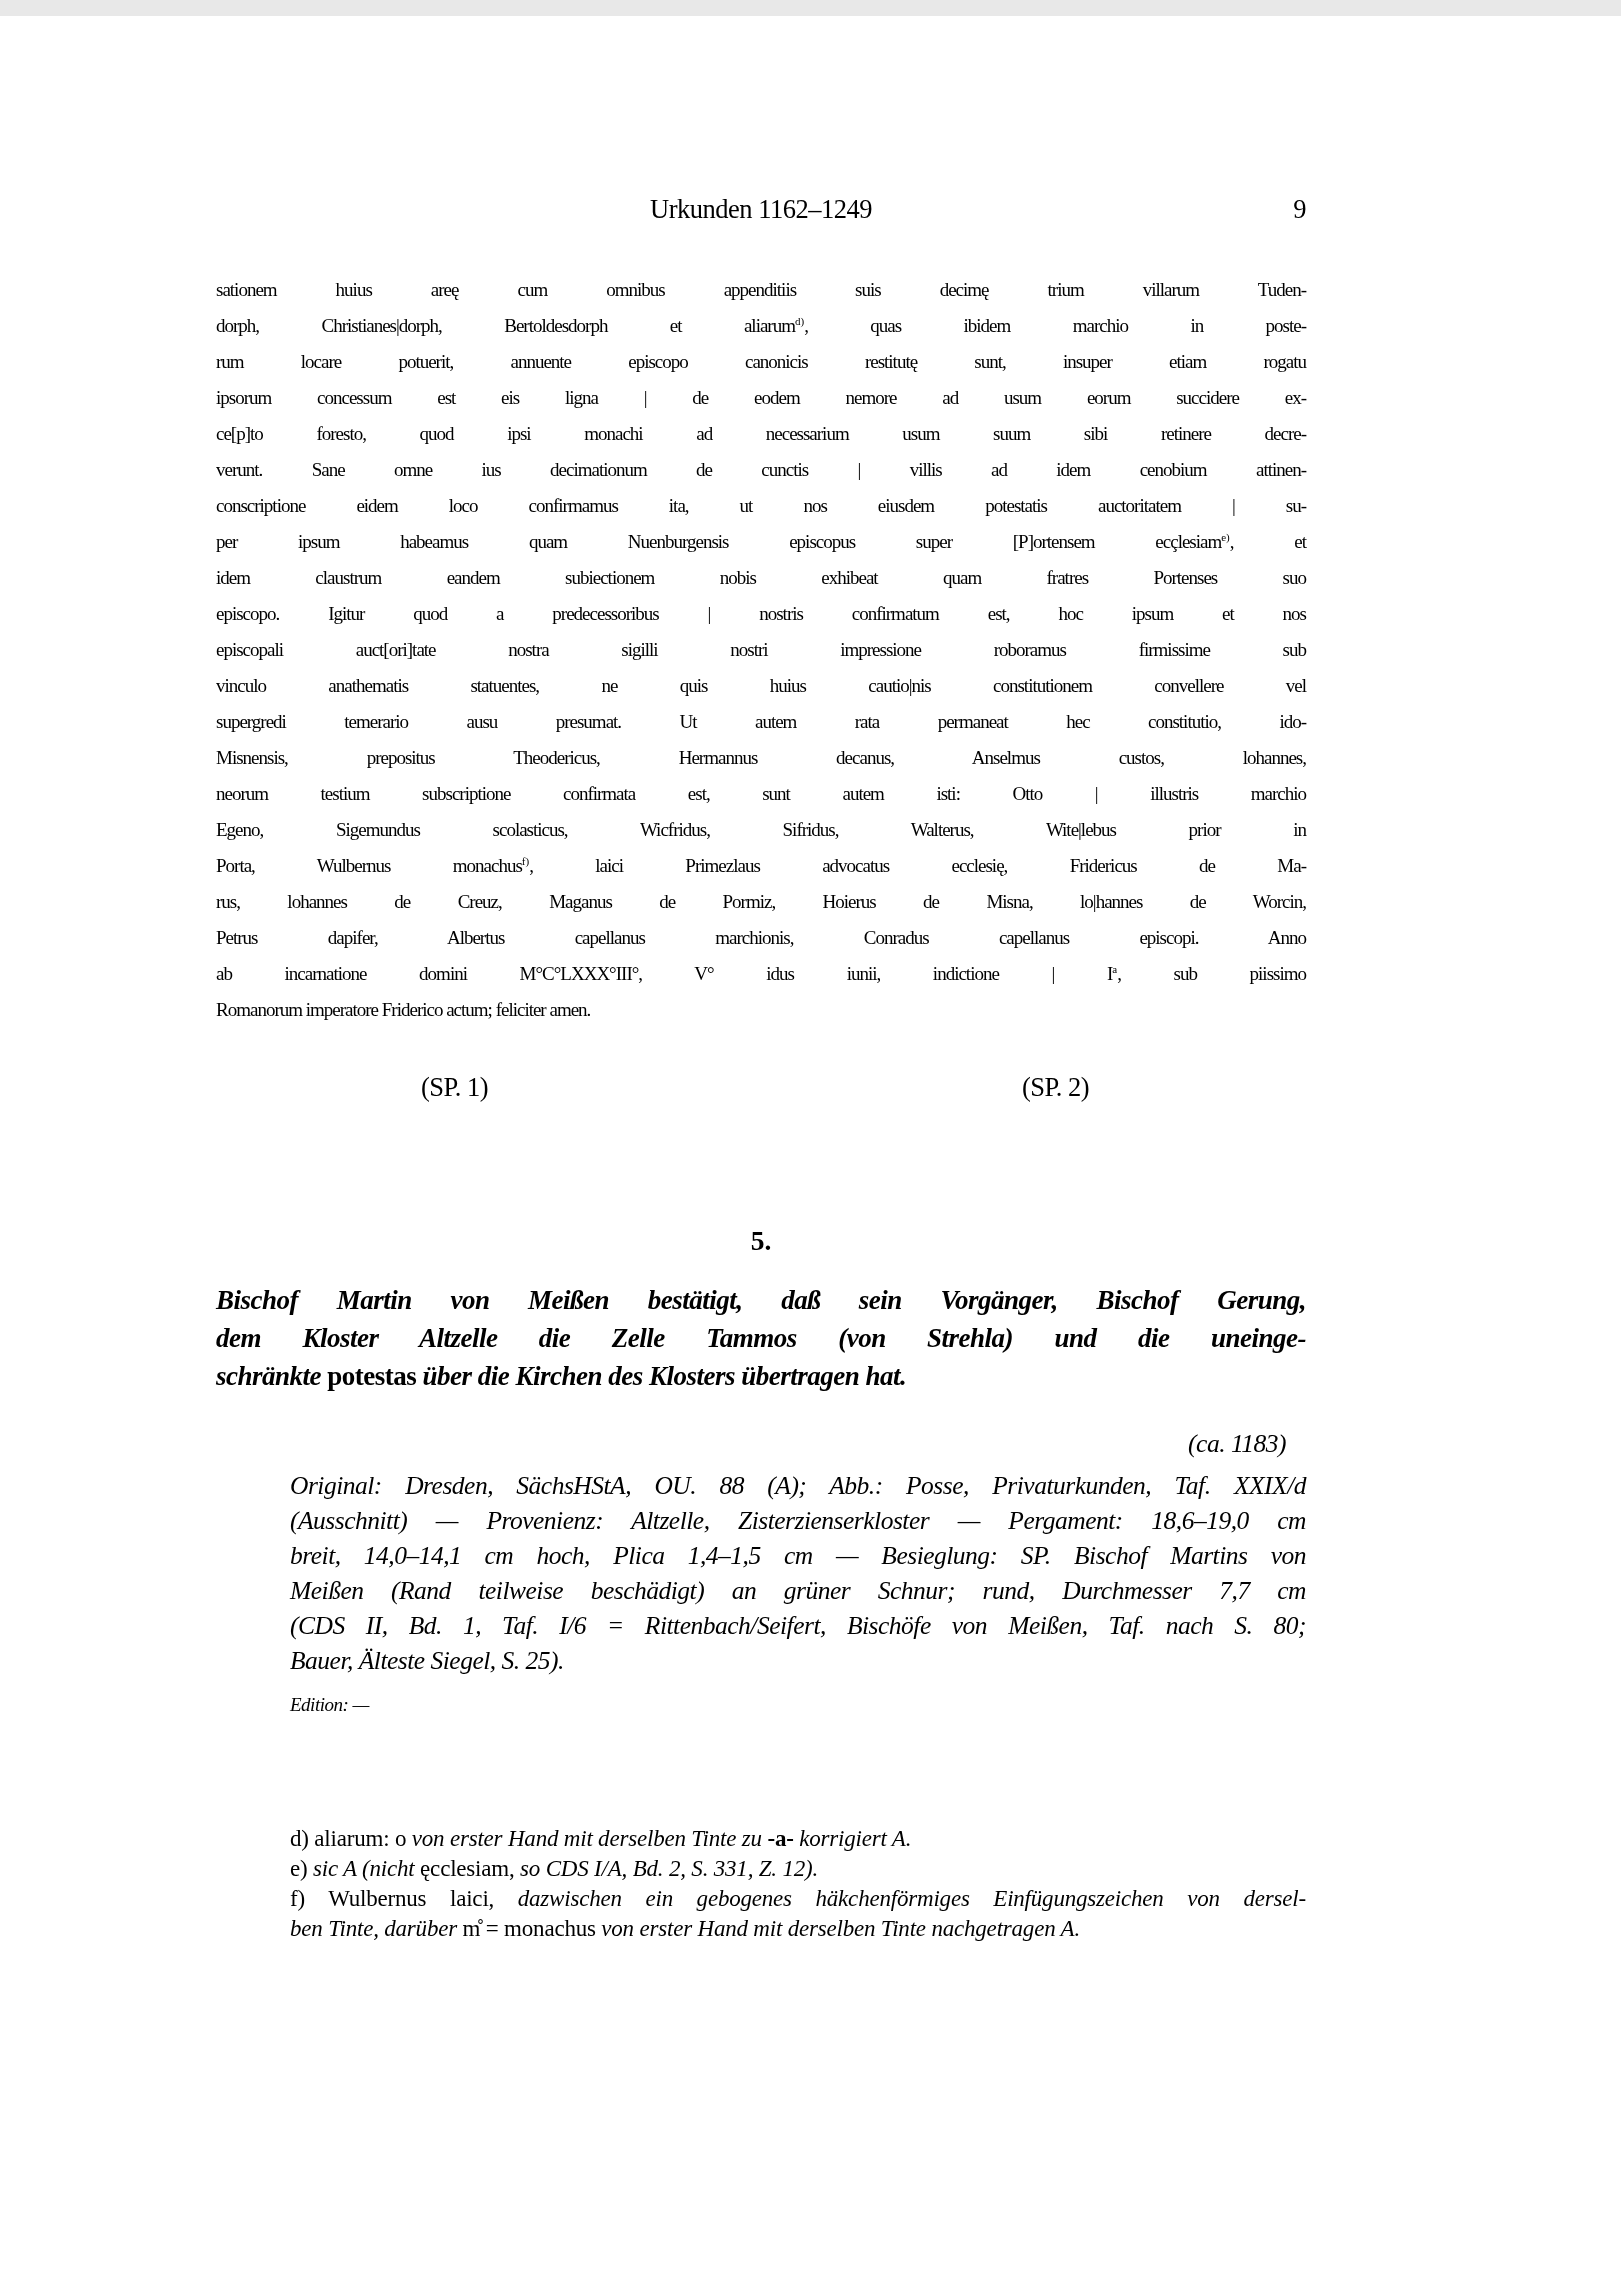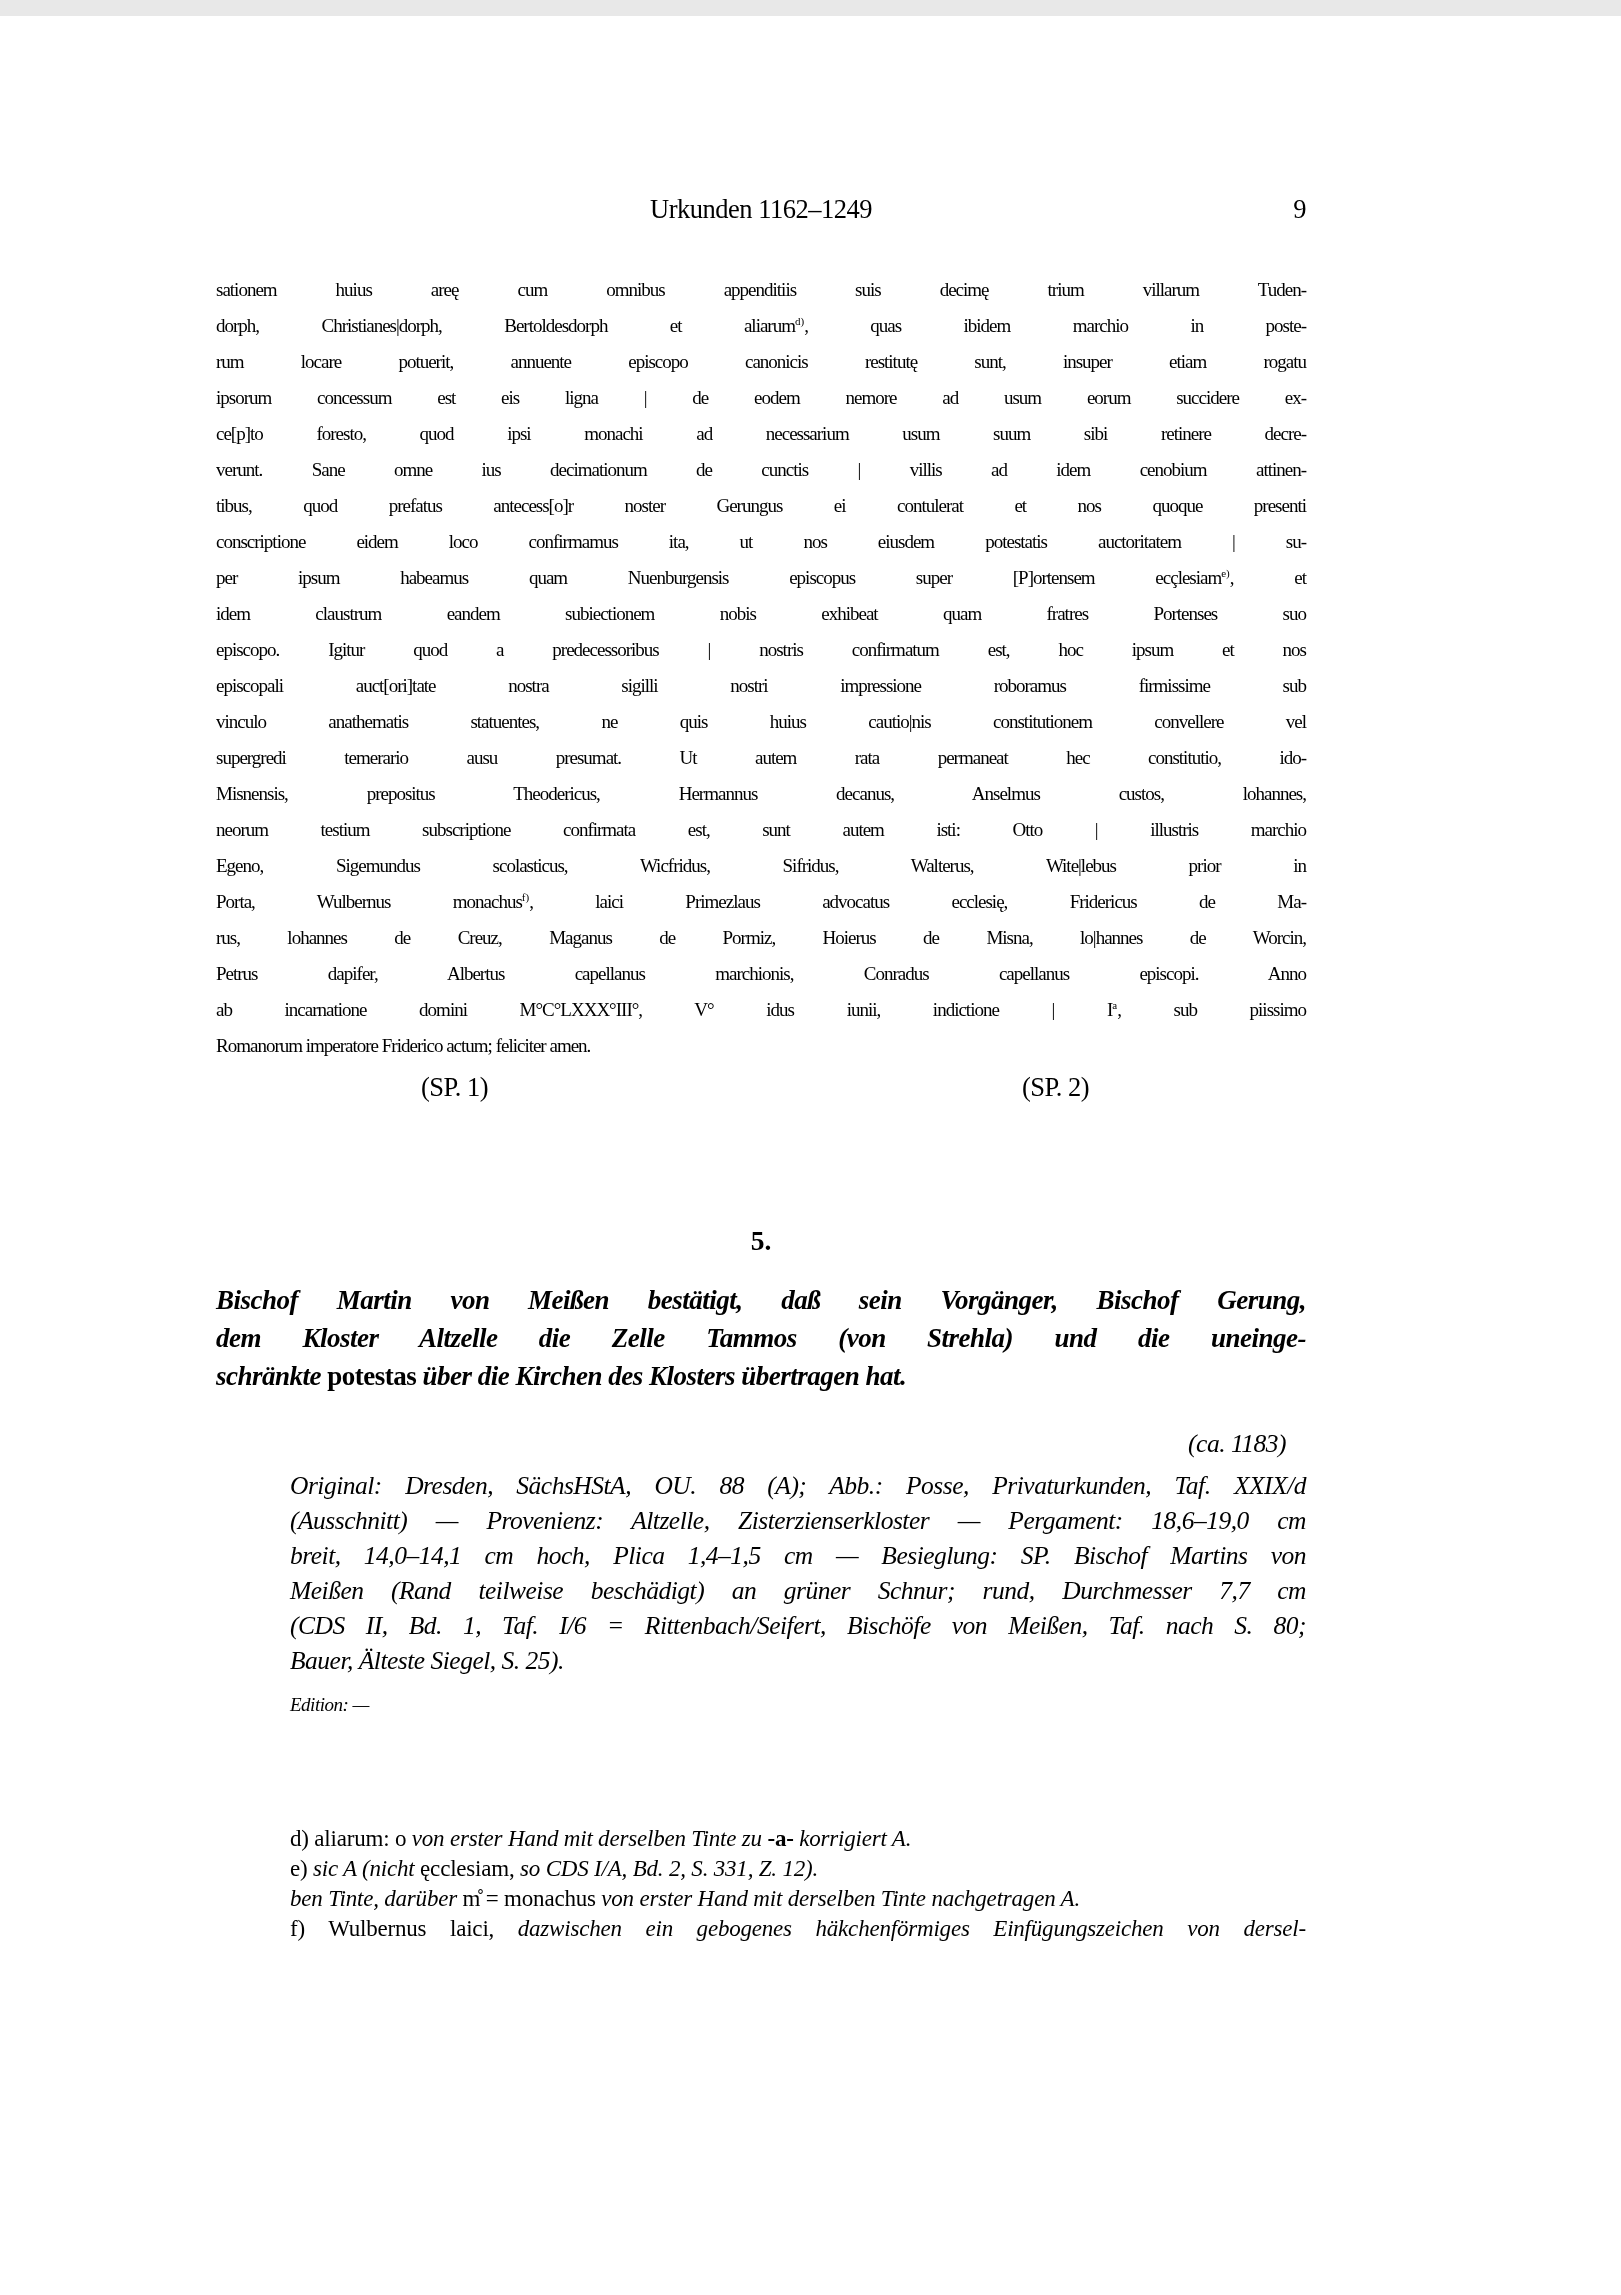--- a/index.html
+++ b/index.html
@@ -113,21 +113,20 @@
     <div class="page-number">9</div>
   </div>
 
   <div class="charter">
       <div class="line"><span class="seg-r">sationem huius areę cum omnibus appenditiis suis decimę trium villarum Tuden-</span></div>
       <div class="line"><span class="seg-r">dorph, Christianes|dorph, Bertoldesdorph et aliarum</span><sup class="seg-sup">d)</sup><span class="seg-r">, quas ibidem marchio in poste-</span></div>
       <div class="line"><span class="seg-r">rum locare potuerit, annuente episcopo canonicis restitutę sunt, insuper etiam rogatu</span></div>
       <div class="line"><span class="seg-r">ipsorum concessum est eis ligna | de eodem nemore ad usum eorum succidere ex-</span></div>
       <div class="line"><span class="seg-r">ce[p]to foresto, quod ipsi monachi ad necessarium usum suum sibi retinere decre-</span></div>
       <div class="line"><span class="seg-r">verunt. Sane omne ius decimationum de cunctis | villis ad idem cenobium attinen-</span></div>
-      <div class="line"><span class="seg-r">tibus, quod prefatus antecess[o]r noster Gerungus ei contulerat et nos quoque presenti</span></div>
       <div class="line"><span class="seg-r">conscriptione eidem loco confirmamus ita, ut nos eiusdem potestatis auctoritatem | su-</span></div>
       <div class="line"><span class="seg-r">per ipsum habeamus quam Nuenburgensis episcopus super [P]ortensem ecçlesiam</span><sup class="seg-sup">e)</sup><span class="seg-r">, et</span></div>
       <div class="line"><span class="seg-r">idem claustrum eandem subiectionem nobis exhibeat quam fratres Portenses suo</span></div>
       <div class="line"><span class="seg-r">episcopo. Igitur quod a predecessoribus | nostris confirmatum est, hoc ipsum et nos</span></div>
       <div class="line"><span class="seg-r">episcopali auct[ori]tate nostra sigilli nostri impressione roboramus firmissime sub</span></div>
       <div class="line"><span class="seg-r">vinculo anathematis statuentes, ne quis huius cautio|nis constitutionem convellere vel</span></div>
       <div class="line"><span class="seg-r">supergredi temerario ausu presumat. Ut autem rata permaneat hec constitutio, ido-</span></div>
       <div class="line"><span class="seg-r">Misnensis, prepositus Theodericus, Hermannus decanus, Anselmus custos, lohannes,</span></div>
       <div class="line"><span class="seg-r">neorum testium subscriptione confirmata est, sunt autem isti: Otto | illustris marchio</span></div>
       <div class="line"><span class="seg-r">Egeno, Sigemundus scolasticus, Wicfridus, Sifridus, Walterus, Wite|lebus prior in</span></div>
@@ -158,18 +157,18 @@
       <div class="line"><span class="seg-i">Meißen (Rand teilweise beschädigt) an grüner Schnur; rund, Durchmesser 7,7 cm</span></div>
       <div class="line"><span class="seg-i">(CDS II, Bd. 1, Taf. I/6 = Rittenbach/Seifert, Bischöfe von Meißen, Taf. nach S. 80;</span></div>
       <div class="line line-last"><span class="seg-i">Bauer, Älteste Siegel, S. 25).</span></div>
     </div>
 
   <div class="edition-note">Edition: —</div>
 
   <div class="footnotes">
       <div class="line line-last"><span class="seg-r">d) aliarum: o </span><span class="seg-i">von erster Hand mit derselben Tinte zu </span><span class="seg-b">-a- </span><span class="seg-i">korrigiert A.</span></div>
       <div class="line line-last"><span class="seg-r">e) </span><span class="seg-i">sic A (nicht </span><span class="seg-r">ęcclesiam, </span><span class="seg-i">so CDS I/A, Bd. 2, S. 331, Z. 12).</span></div>
+      <div class="line"><span class="seg-r">f) Wulbernus laici, </span><span class="seg-i">dazwischen ein gebogenes häkchenförmiges Einfügungszeichen von dersel-</span></div>
       <div class="line line-last"><span class="seg-i">ben Tinte, darüber </span><span class="seg-r">m̊ = monachus </span><span class="seg-i">von erster Hand mit derselben Tinte nachgetragen A.</span></div>
-      <div class="line"><span class="seg-r">f) Wulbernus laici, </span><span class="seg-i">dazwischen ein gebogenes häkchenförmiges Einfügungszeichen von dersel-</span></div>
     </div>
 
 </div>
 
 
 </body></html>

